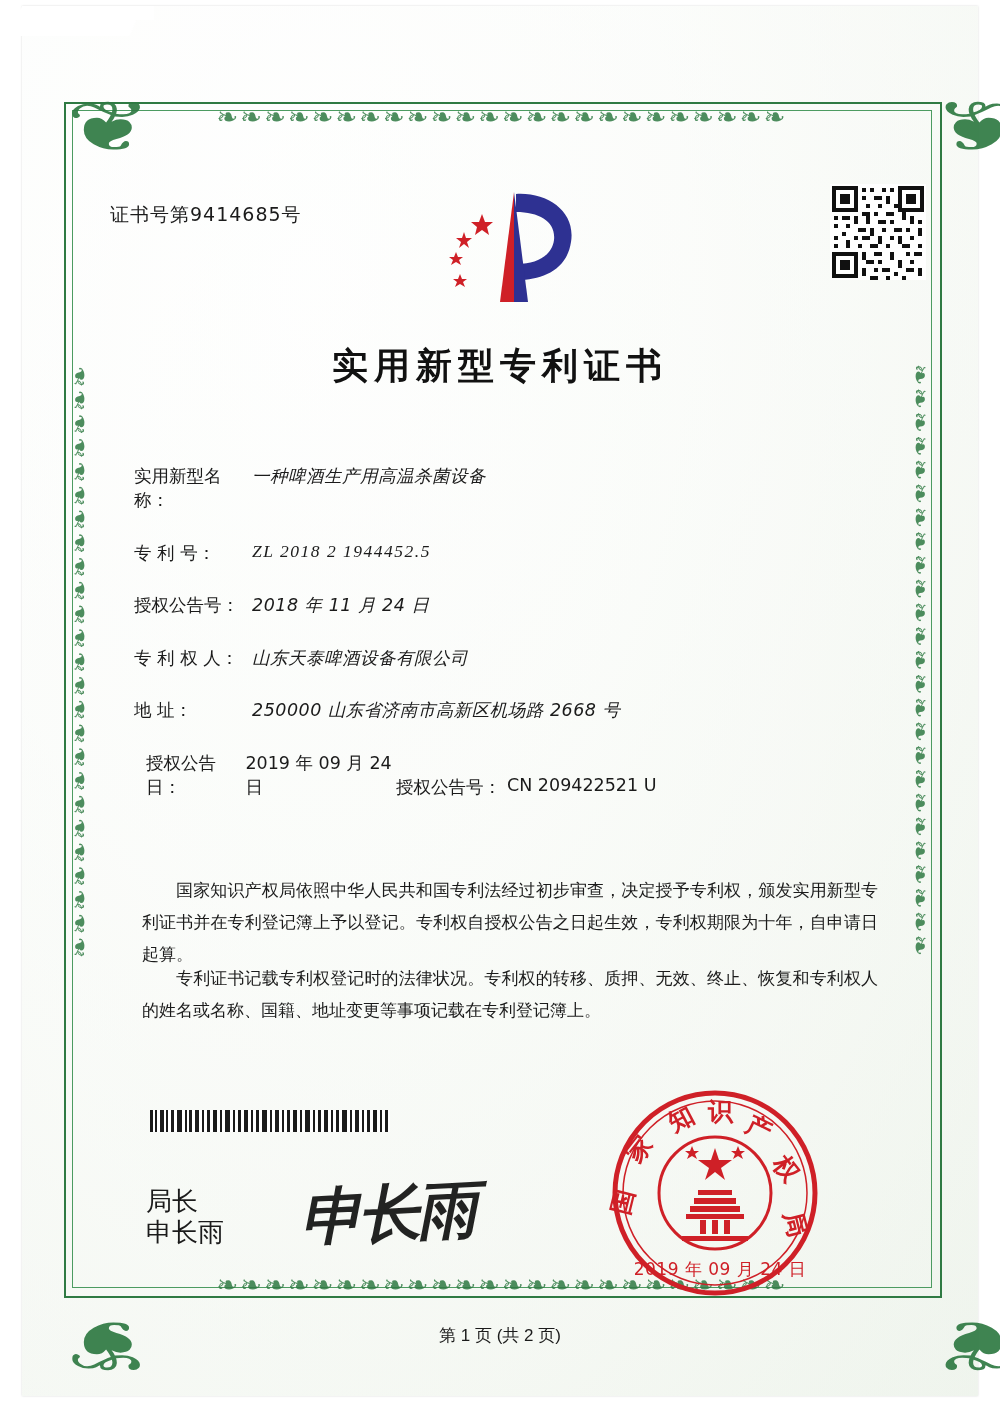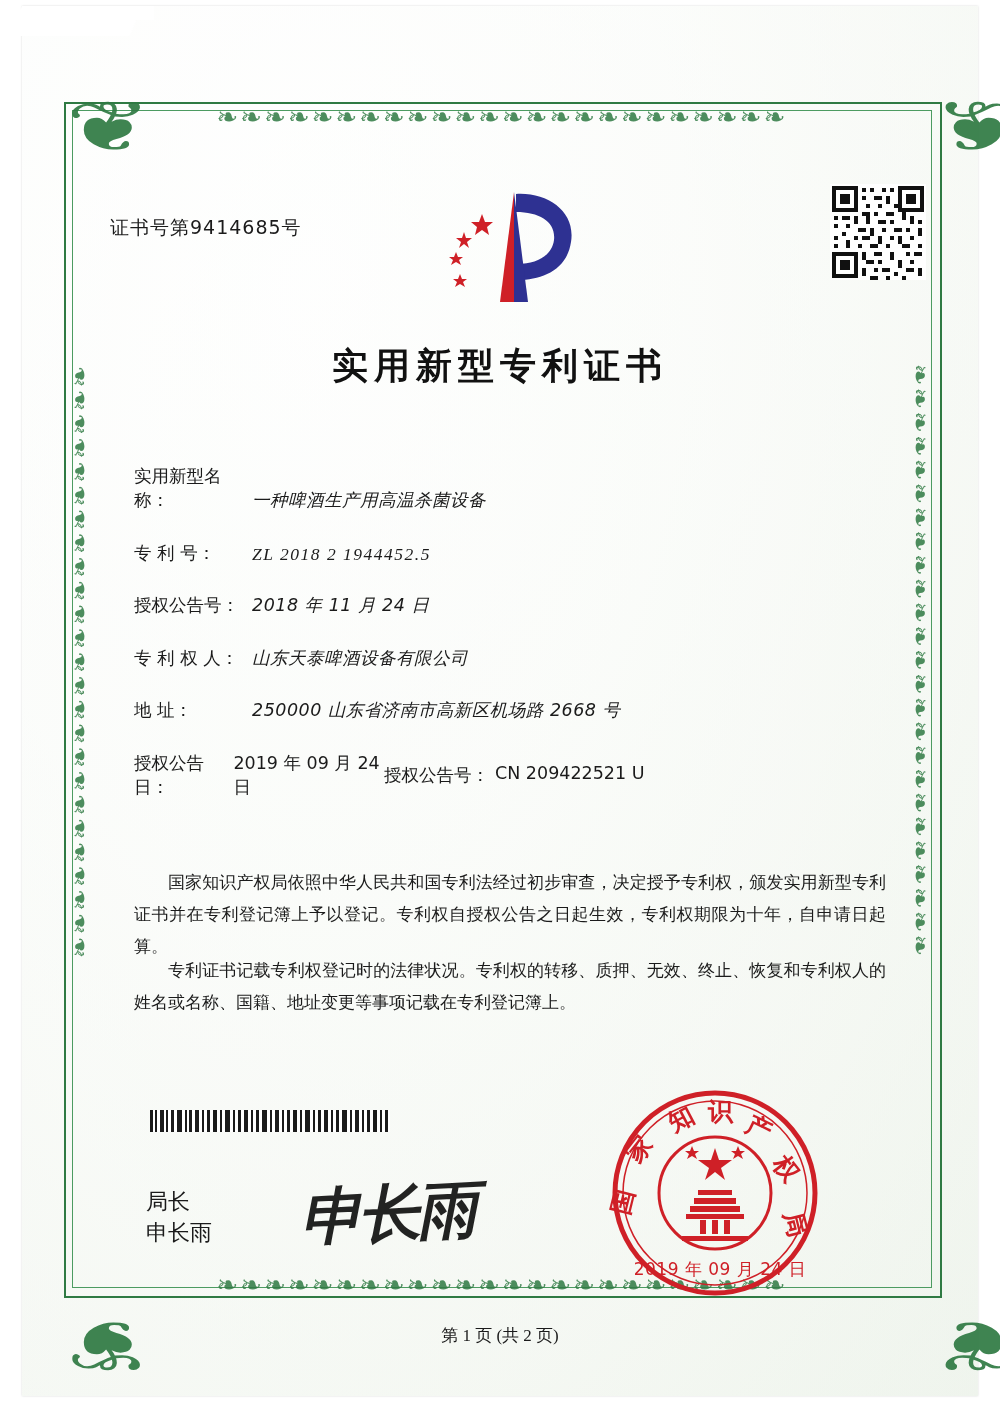--- a/index.html
+++ b/index.html
@@ -49,77 +49,77 @@
     font-size:26px;letter-spacing:2px;opacity:.85;white-space:nowrap;overflow:hidden;
   }
   .orn-top{left:170px;top:96px;width:620px;text-align:center;}
   .orn-bottom{left:170px;bottom:96px;width:620px;text-align:center;}
   .orn-left{left:-262px;top:640px;width:640px;text-align:center;transform:rotate(-90deg);}
   .orn-right{right:-262px;top:640px;width:640px;text-align:center;transform:rotate(90deg);}
 
   
   .cert-no{
     position:absolute;left:88px;top:196px;font-size:19px;color:#1b1b1b;
-    letter-spacing:1px;font-family:"DejaVu Sans",sans-serif;margin-top:13px;
+    letter-spacing:1px;font-family:"DejaVu Sans",sans-serif;
   }
   
   .logo{position:absolute;left:408px;top:180px;width:160px;height:130px;}
   
   .qr{position:absolute;right:52px;top:178px;width:96px;height:96px;}
 
   
   .title{
     position:absolute;left:0;right:0;top:336px;text-align:center;
     font-size:36px;font-weight:bold;letter-spacing:6px;color:#111;
     font-family:"DejaVu Sans",sans-serif;
   }
 
   
   .fields{position:absolute;left:112px;top:458px;width:760px;}
-  .field{display:flex;align-items:flex-end;margin-bottom:28.5px;font-size:17.5px;color:#1b1b1b;}
+  .field{display:flex;align-items:flex-start;margin-bottom:28.5px;font-size:17.5px;color:#1b1b1b;}
   .f-label{width:118px;flex:0 0 118px;letter-spacing:0px;font-family:"DejaVu Sans",sans-serif;}
   .f-val{font-family:"DejaVu Sans",sans-serif;letter-spacing:.5px;font-style:italic;}
   .f-val.mono{font-family:"Liberation Serif",serif;letter-spacing:1.5px;}
 
-  .row-two{display:flex;align-items:center;margin-bottom:10px;font-size:17.5px;color:#1b1b1b;}
+  .row-two{display:flex;align-items:flex-end;margin-bottom:10px;font-size:17.5px;color:#1b1b1b;margin-left:12px;}
   .row-two .seg1{width:250px;flex:0 0 250px;display:flex;}
   .row-two .seg2{display:flex;}
   .row-two .k{font-family:"DejaVu Sans",sans-serif;}
   .row-two .v{font-family:"DejaVu Sans",sans-serif;margin-left:6px;}
 
   
   .para{
     position:absolute;left:112px;width:752px;font-size:17px;line-height:32px;
     color:#1b1b1b;text-align:justify;font-family:"DejaVu Sans",sans-serif;
   }
-  .para p{margin:0;text-indent:34px;}
+  .para p{margin:8px;text-indent:34px;}
   .p1{top:860px;}
   .p2{top:948px;}
 
   
   .barcode{position:absolute;left:128px;top:1104px;width:240px;height:22px;}
 
   
   .seal{position:absolute;left:586px;top:1080px;width:214px;height:214px;}
 
   
   .sig-label{
-    position:absolute;left:124px;top:1180px;font-size:22px;line-height:31px;
+    position:absolute;left:124px;top:1180px;font-size:26px;line-height:31px;
     color:#1b1b1b;font-family:"DejaVu Sans",sans-serif;
   }
   .sig-script{
     position:absolute;left:278px;top:1166px;font-size:62px;color:#111;
     font-family:"DejaVu Serif",serif;font-style:italic;font-weight:bold;
     transform:rotate(-3deg);letter-spacing:-4px;opacity:.92;
   }
 
   
   .footer{
     position:absolute;left:0;right:0;top:1318px;text-align:center;font-size:17px;
-    color:#1b1b1b;font-family:Liberation Serif, serif;
+    color:#1b1b1b;font-family:Liberation Sans, sans-serif;
   }
   .footer-faint{
     position:absolute;left:0;right:0;top:1382px;text-align:center;font-size:13px;
     color:#b9c4bb;font-family:"DejaVu Sans",sans-serif;letter-spacing:2px;
   }
   .seal-date{
     position:absolute;left:598px;top:1252px;width:200px;text-align:center;
     font-size:17px;color:#cf2027;font-family:"DejaVu Sans",sans-serif;letter-spacing:.5px;
   }
 </style>

